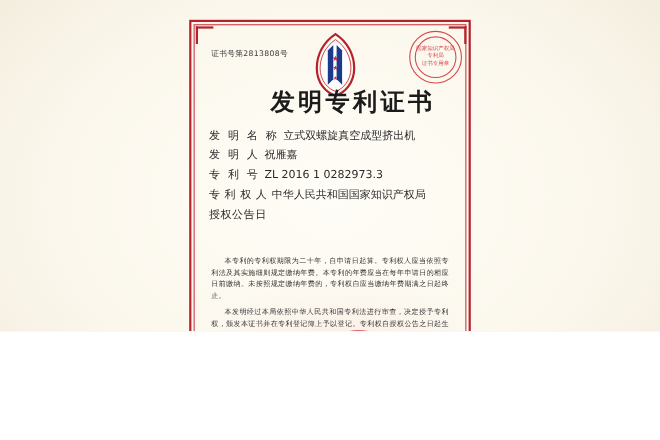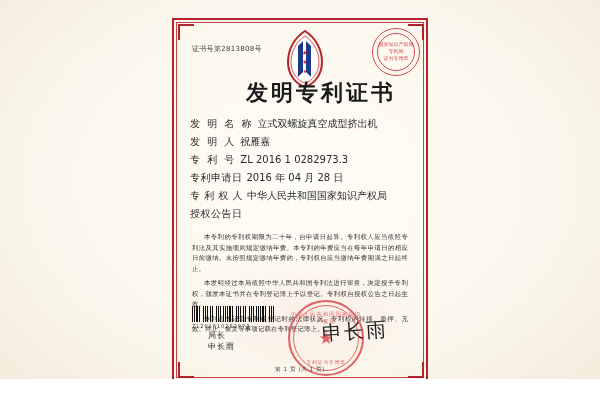--- a/index.html
+++ b/index.html
@@ -10,21 +10,21 @@
   body {
     width: 600px;
     height: 400px;
     overflow: hidden;
     font-family: "DejaVu Sans", sans-serif;
   }
 
   #certificate {
     position: relative;
     width: 600px;
-    height: 379px;
+    height: 301px;
     background: #5eead4;
     overflow: hidden;
   }
 
   
   .paper {
     position: absolute;
     left: 0; top: 0;
     width: 600px; height: 400px;
     background:
@@ -302,24 +302,20 @@
     </div>
     <div class="field-row">
       <span class="field-label">发 明 人</span>
       <span class="field-value">祝雁嘉</span>
     </div>
     <div class="field-row">
       <span class="field-label">专 利 号</span>
       <span class="field-value">ZL 2016 1 0282973.3</span>
     </div>
     <div class="field-row wide">
-      <span class="field-label">专利申请日</span>
-      <span class="field-value">2016 年 04 月 28 日</span>
-    </div>
-    <div class="field-row wide">
       <span class="field-label">专 利 权 人</span>
       <span class="field-value">中华人民共和国国家知识产权局</span>
     </div>
     <div class="field-row wide">
       <span class="field-label">授权公告日</span>
     </div>
   </div>
 
   <div class="body-text">
     <p>本专利的专利权期限为二十年，自申请日起算。专利权人应当依照专利法及其实施细则规定缴纳年费。本专利的年费应当在每年申请日的相应日前缴纳。未按照规定缴纳年费的，专利权自应当缴纳年费期满之日起终止。</p>

